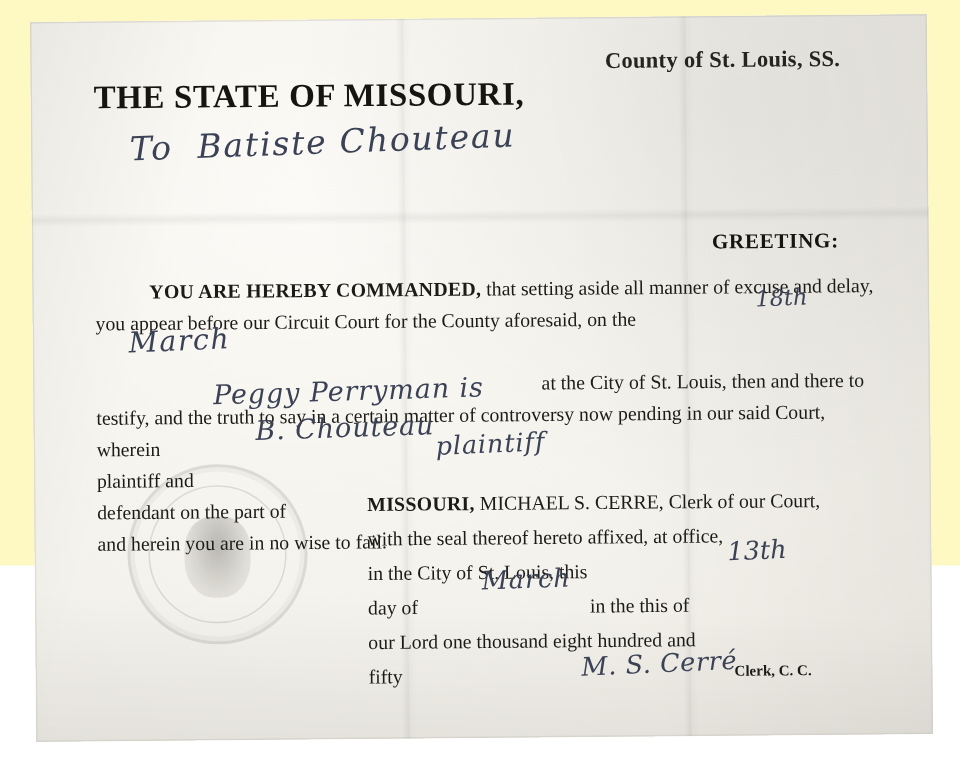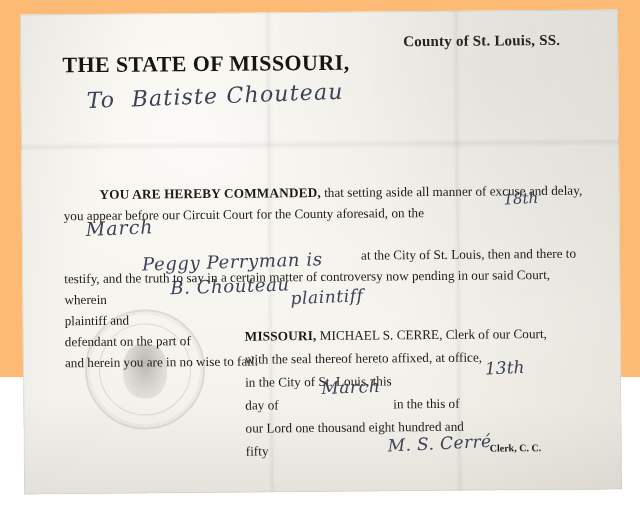--- a/index.html
+++ b/index.html
@@ -11,21 +11,21 @@
     width: 640px;
     height: 510px;
     overflow: hidden;
     font-family: "Liberation Serif", serif;
   }
 
   #page {
     position: relative;
     width: 640px;
     height: 377px;
-    background: #fdba74;
+    background: #fef9c3;
   }
 
   
   .paper {
     position: absolute;
     left: 22px;
     top: 12px;
     width: 598px;
     height: 480px;
     background:
@@ -239,20 +239,21 @@
 
     <div class="seal">
       <div class="seal-figure"></div>
     </div>
 
     <div class="county">County of St. Louis, SS.</div>
     <div class="state-title">THE STATE OF MISSOURI,</div>
 
     <span class="hand hand-to"><span>To</span>&nbsp;&nbsp;<span>Batiste Chouteau</span></span>
 
+    <div class="greeting">GREETING:</div>
 
     <div class="body-block">
       <div class="ln indent">
         <span class="caps-sm">YOU ARE HEREBY COMMANDED,</span><span> that setting aside all manner of excuse and delay,</span>
       </div>
       <div class="ln">you appear before our Circuit Court for the County aforesaid, on the</div>
       <div class="ln" style="height:21px;"></div>
       <div class="ln" style="text-align:right;">at the City of St. Louis, then and there to</div>
       <div class="ln">testify, and the truth to say in a certain matter of  controversy now pending in our said Court,</div>
       <div class="ln">wherein</div>

